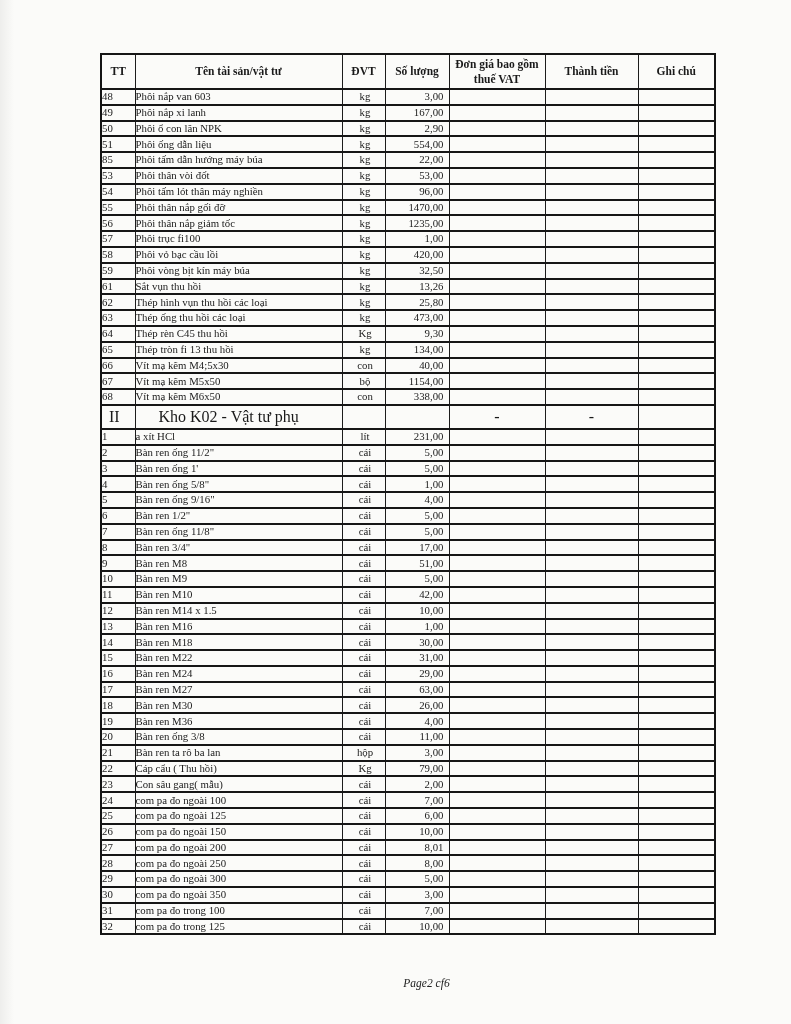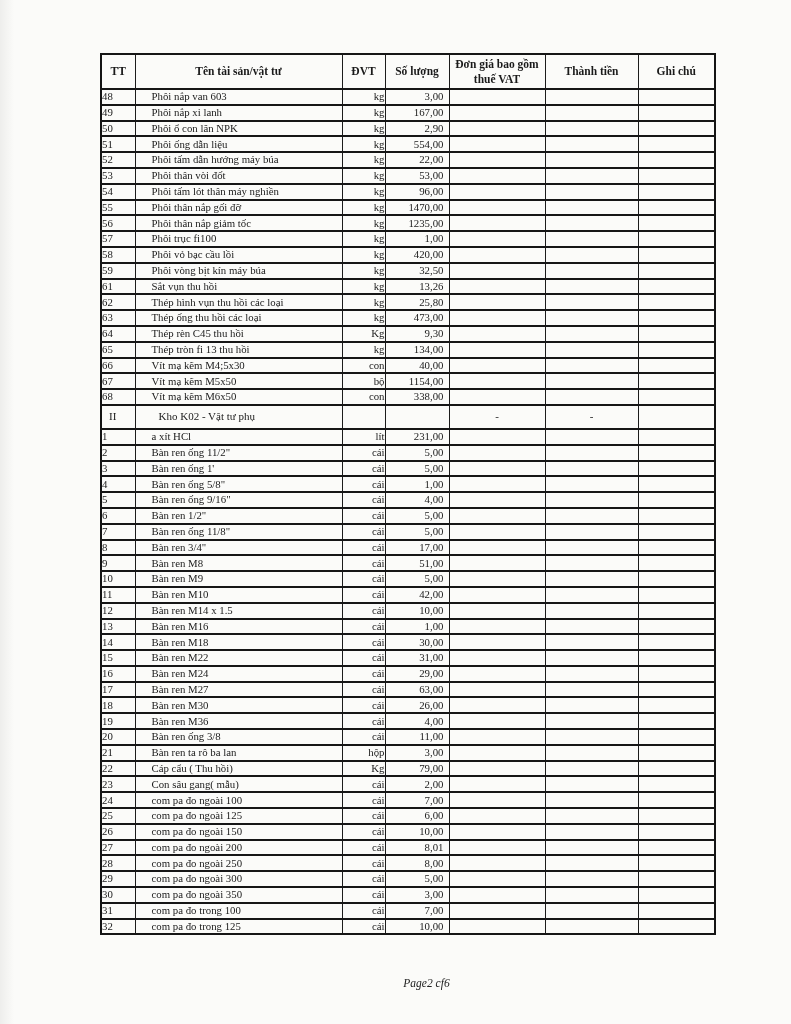--- a/index.html
+++ b/index.html
@@ -50,25 +50,25 @@
     padding:0 4px;
   }
   tbody tr.data-row{height:15.8px;}
   tbody tr.section-row{height:24px;}
   tbody td{
     font-size:10.8px;
     vertical-align:middle;
     line-height:1.05;
   }
   td.col-tt{text-align:left;padding-right:2px;}
-  td.col-name{text-align:left;padding-left:16px;}
-  td.col-dvt{text-align:right;padding-left:3px;}
+  td.col-name{text-align:left;padding-left:0;}
+  td.col-dvt{text-align:center;padding-left:3px;}
   td.col-qty{text-align:right;padding-right:5px;}
   td.col-price,td.col-total,td.col-note{text-align:center;}
-  tr.section-row td{font-size:11px;}
+  tr.section-row td{font-size:16px;}
   tr.section-row td.col-tt{text-align:left;padding-left:7px;}
   tr.section-row td.col-name{padding-left:23px;}
   .footer{
     position:absolute;
     top:977px;left:0;width:100%;
     text-align:center;
     padding-left:62px;
     box-sizing:border-box;
     font-style:italic;
     font-size:11.5px;
@@ -132,21 +132,21 @@
       <tr class="data-row">
         <td class="col-tt">51</td>
         <td class="col-name">Phôi ống dẫn liệu</td>
         <td class="col-dvt">kg</td>
         <td class="col-qty">554,00</td>
         <td class="col-price"></td>
         <td class="col-total"></td>
         <td class="col-note"></td>
       </tr>
       <tr class="data-row">
-        <td class="col-tt">52</td>
+        <td class="col-tt">85</td>
         <td class="col-name">Phôi tấm dẫn hướng máy búa</td>
         <td class="col-dvt">kg</td>
         <td class="col-qty">22,00</td>
         <td class="col-price"></td>
         <td class="col-total"></td>
         <td class="col-note"></td>
       </tr>
       <tr class="data-row">
         <td class="col-tt">53</td>
         <td class="col-name">Phôi thân vòi đốt</td>

